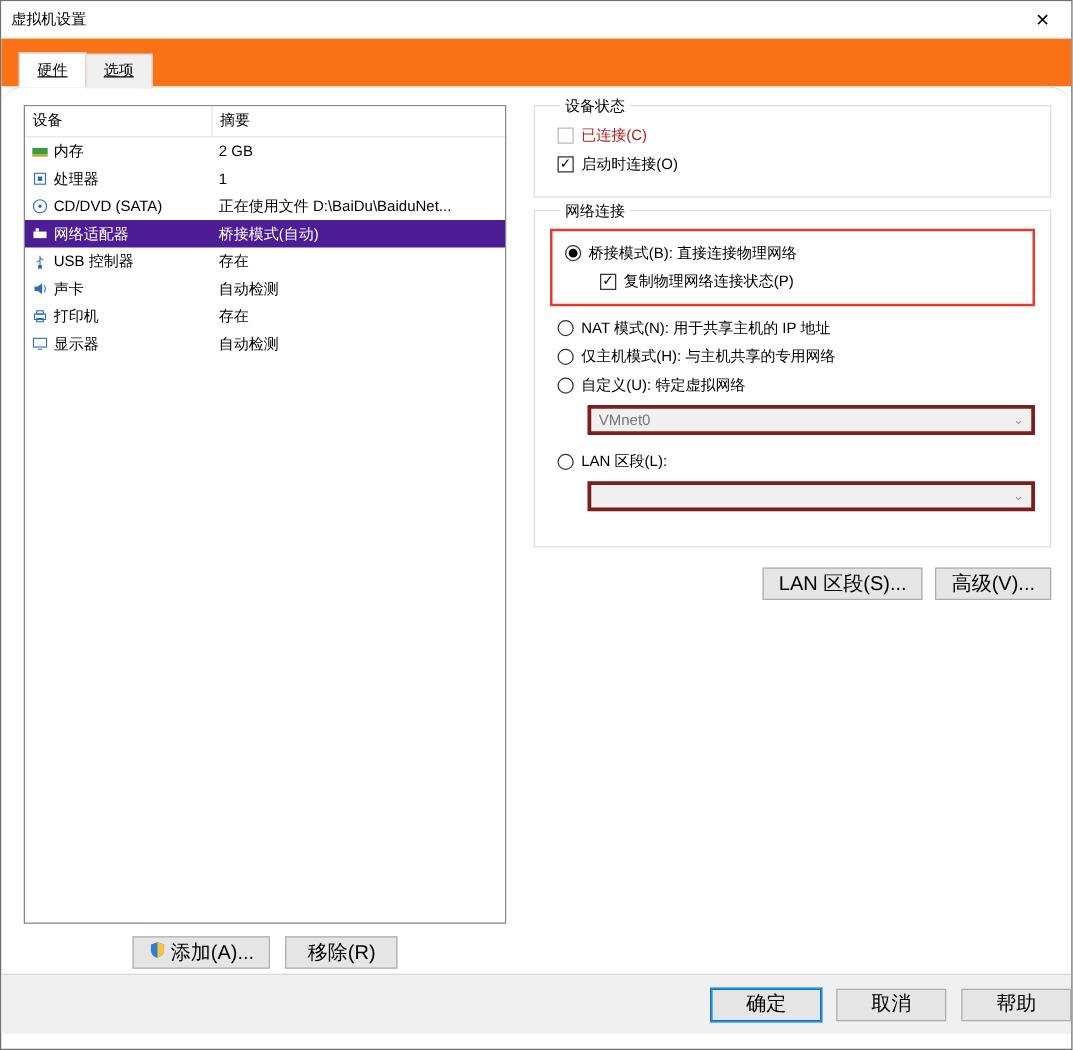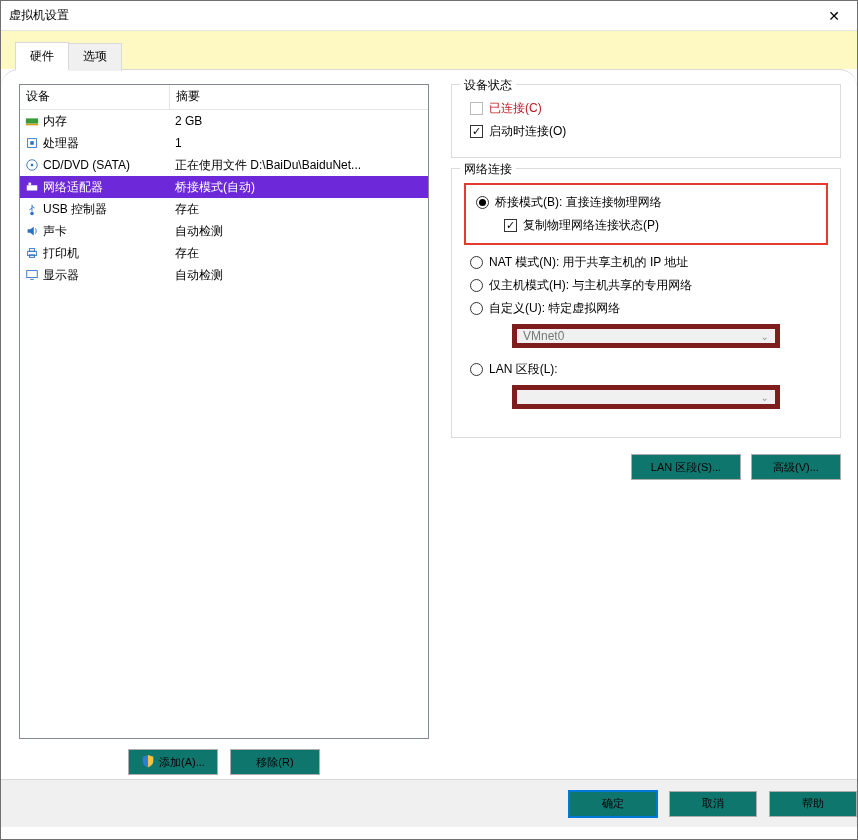--- a/index.html
+++ b/index.html
@@ -26,21 +26,22 @@
   .titlebar .spacer { flex: 1; }
   .close-btn {
     width: 46px; height: 30px;
     display:flex; align-items:center; justify-content:center;
     font-size: 14px;
     cursor: default;
   }
   .tab-strip {
     display: flex;
     padding: 10px 0 0 14px;
-    background: #fef9c3;
+    background: #f97316;
+    text-decoration: underline;
   }
   .tab {
     padding: 5px 14px 5px 14px;
     border: 1px solid #d9d9d9;
     border-bottom: none;
     background: #fff;
     margin-right: 0;
     position: relative;
     top: 1px;
     cursor: default;
@@ -88,44 +89,44 @@
   .dev-col { width: 150px; border-right: 1px solid #e5e5e5; }
   .sum-col { flex: 1; }
   .device-row {
     display: flex;
     padding: 2px 0 2px 4px;
     line-height: 18px;
     height: 22px;
     align-items: center;
   }
   .device-row.selected {
-    background: #6d28d9;
+    background: #4c1d95;
     color: #fff;
   }
   .device-row .icon {
     width: 16px; height: 16px;
     margin-right: 3px;
     display: inline-flex;
     align-items: center; justify-content: center;
   }
   .device-row .name { width: 132px; white-space: nowrap; overflow: hidden; text-overflow: ellipsis; }
   .device-row .summary { flex:1; white-space: nowrap; overflow: hidden; text-overflow: ellipsis; padding-right: 4px;}
   .left-buttons {
     display: flex;
     justify-content: center;
     gap: 12px;
     padding: 10px 0 4px 0;
   }
   .win-button {
     border: 1px solid #adadad;
-    background: #0f766e;
+    background: #e5e5e5;
     padding: 0 12px;
     height: 26px;
     font-family: inherit;
-    font-size: 11px;
+    font-size: 16px;
     display: inline-flex;
     align-items: center;
     gap: 4px;
     cursor: default;
     min-width: 90px;
     justify-content: center;
   }
   .win-button.primary {
     border: 1px solid #0078d7;
     outline: 1px solid #0078d7;
@@ -137,21 +138,21 @@
     flex-direction: column;
     gap: 10px;
   }
   .group {
     border: 1px solid #dcdcdc;
     padding: 12px 12px 14px 12px;
     position: relative;
   }
   .group-title {
     position: absolute;
-    top: -8px; left: 8px;
+    top: -8px; left: 20px;
     background: #fff;
     padding: 0 4px;
     font-size: 12px;
   }
   .check-row, .radio-row {
     display: flex;
     align-items: center;
     gap: 6px;
     padding: 3px 0 3px 6px;
     font-size: 12px;
@@ -177,25 +178,25 @@
     width: 7px; height: 7px;
     background: #000;
     border-radius: 50%;
   }
   .highlight-box {
     border: 2px solid #e53a2f;
     padding: 6px 4px 6px 4px;
     margin: 2px 0 6px 0;
   }
   .combo {
-    margin: 4px 0 10px 48px;
+    margin: 4px 0 10px 30px;
     height: 24px;
-    width: 268px;
+    width: 358px;
     background: #f0f0f0;
-    border: 5px solid #7f1d1d;
+    border: 3px solid #7f1d1d;
     color: #777;
     display: flex;
     align-items: center;
     padding: 0 6px;
     justify-content: space-between;
   }
   .combo .chev { font-size: 10px; color: #999; }
   .right-buttons {
     display: flex;
     justify-content: flex-end;

